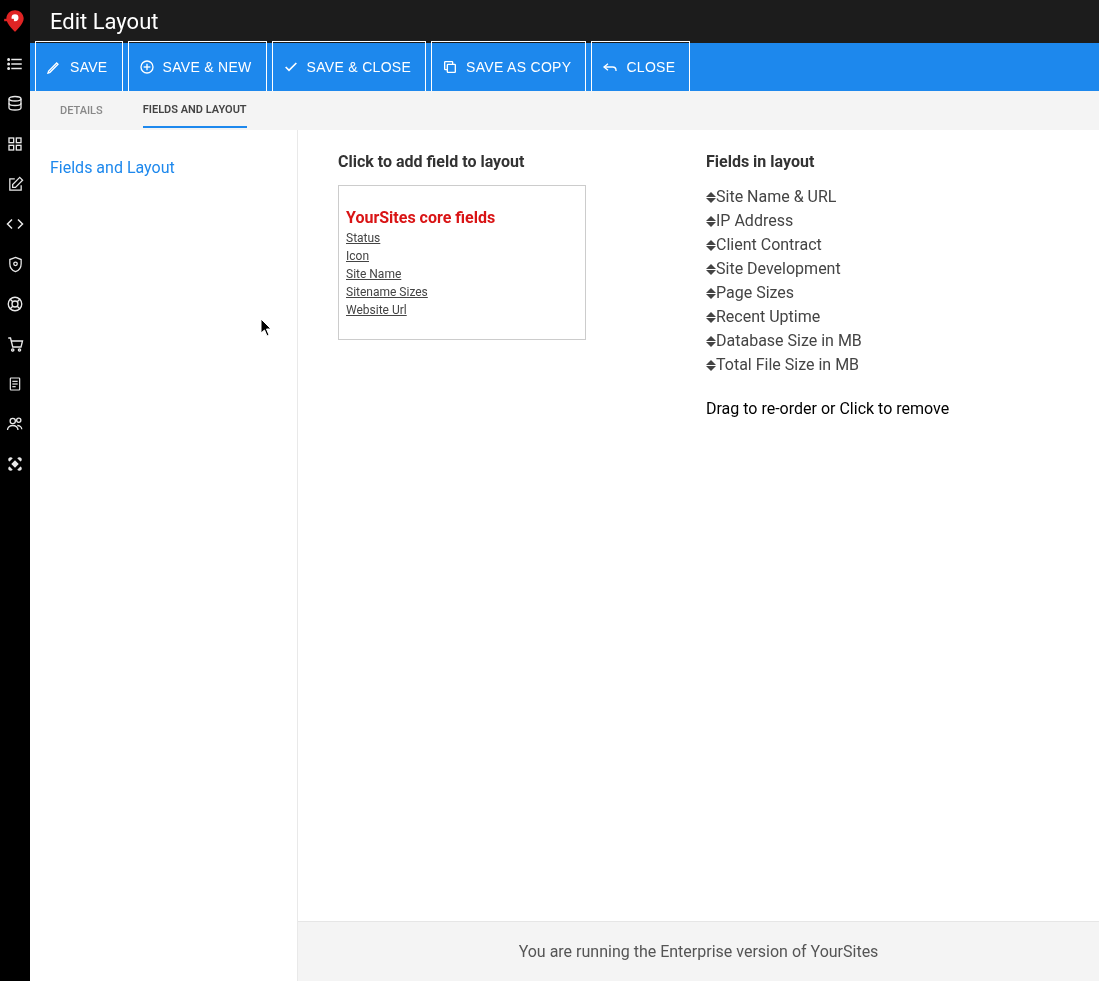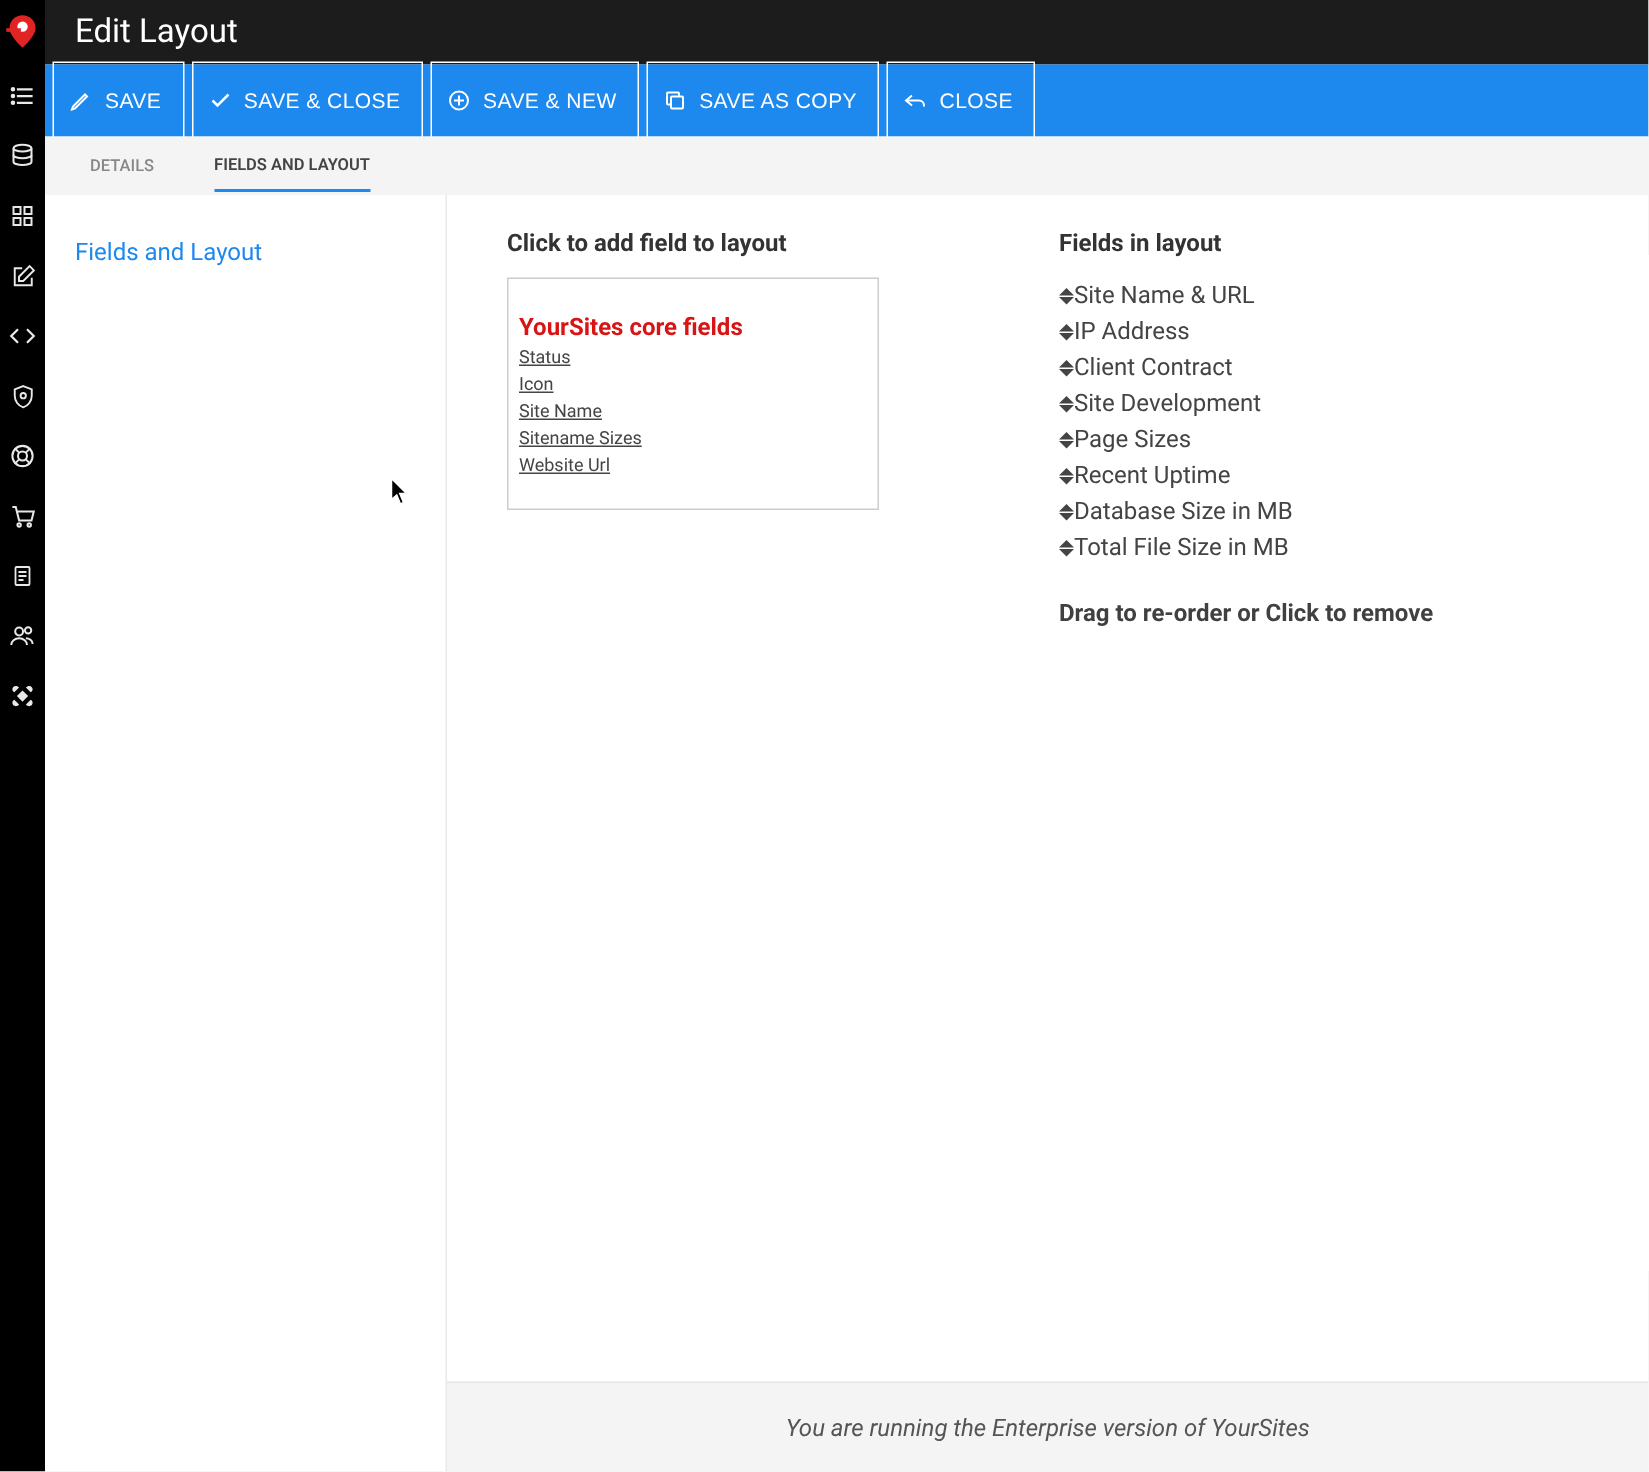--- a/index.html
+++ b/index.html
@@ -158,41 +158,40 @@
 }
 .sort-icon::before {
   content: ""; border-left: 5px solid transparent; border-right: 5px solid transparent;
   border-bottom: 5px solid #444; margin-bottom: 1px;
 }
 .sort-icon::after {
   content: ""; border-left: 5px solid transparent; border-right: 5px solid transparent;
   border-top: 5px solid #444;
 }
 .drag-hint {
-  font-weight: 700;
+  font-weight: 400;
   font-size: 16px;
   margin-top: 22px;
-  color: #404040;
+  color: #000000;
 }
 .helper-text {
   padding: 0 40px 20px 40px;
   font-size: 14px;
   color: #666;
   margin-top: -6px;
 }
 .footer {
   margin-top: auto;
   border-top: 1px solid #e6e6e6;
   background: #f4f4f4;
   padding: 20px;
   display: flex;
   justify-content: center;
   color: #555;
   font-size: 16px;
-  font-style: italic;
 }
 .footer-wrap { flex:1; display:flex; flex-direction:column; }
 
 .cursor {
   position: absolute;
   left: 260px;
   top: 318px;
   pointer-events: none;
 }
 </style>
@@ -295,32 +294,32 @@
     <div class="titlebar">Edit Layout</div>
 
     <div class="toolbar">
       <button class="toolbar-btn">
         <svg viewBox="0 0 24 24" fill="none" stroke="#fff" stroke-width="2">
             <path d="M3 21l3-1 12-12-2-2L4 18l-1 3z"></path>
           </svg>
         <span>SAVE</span>
       </button>
       <button class="toolbar-btn">
-        <svg viewBox="0 0 24 24" fill="none" stroke="#fff" stroke-width="2.5">
-            <polyline points="4 12 9 17 20 6"></polyline>
-          </svg>
-        <span>SAVE &amp; CLOSE</span>
-      </button>
-      <button class="toolbar-btn">
         <svg viewBox="0 0 24 24" fill="none" stroke="#fff" stroke-width="2">
             <circle cx="12" cy="12" r="9"></circle>
             <line x1="12" y1="7" x2="12" y2="17"></line>
             <line x1="7" y1="12" x2="17" y2="12"></line>
           </svg>
         <span>SAVE &amp; NEW</span>
+      </button>
+      <button class="toolbar-btn">
+        <svg viewBox="0 0 24 24" fill="none" stroke="#fff" stroke-width="2.5">
+            <polyline points="4 12 9 17 20 6"></polyline>
+          </svg>
+        <span>SAVE &amp; CLOSE</span>
       </button>
       <button class="toolbar-btn">
         <svg viewBox="0 0 24 24" fill="none" stroke="#fff" stroke-width="2">
             <rect x="8" y="8" width="12" height="12" rx="1"></rect>
             <path d="M16 8V5a1 1 0 0 0-1-1H5a1 1 0 0 0-1 1v10a1 1 0 0 0 1 1h3"></path>
           </svg>
         <span>SAVE AS COPY</span>
       </button>
       <button class="toolbar-btn">
         <svg viewBox="0 0 24 24" fill="none" stroke="#fff" stroke-width="2">

